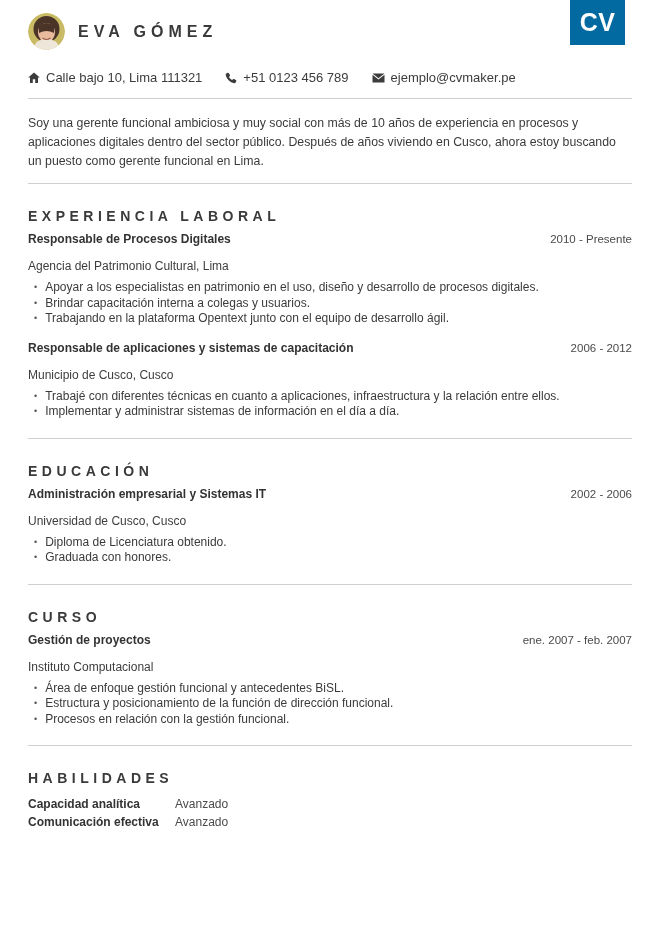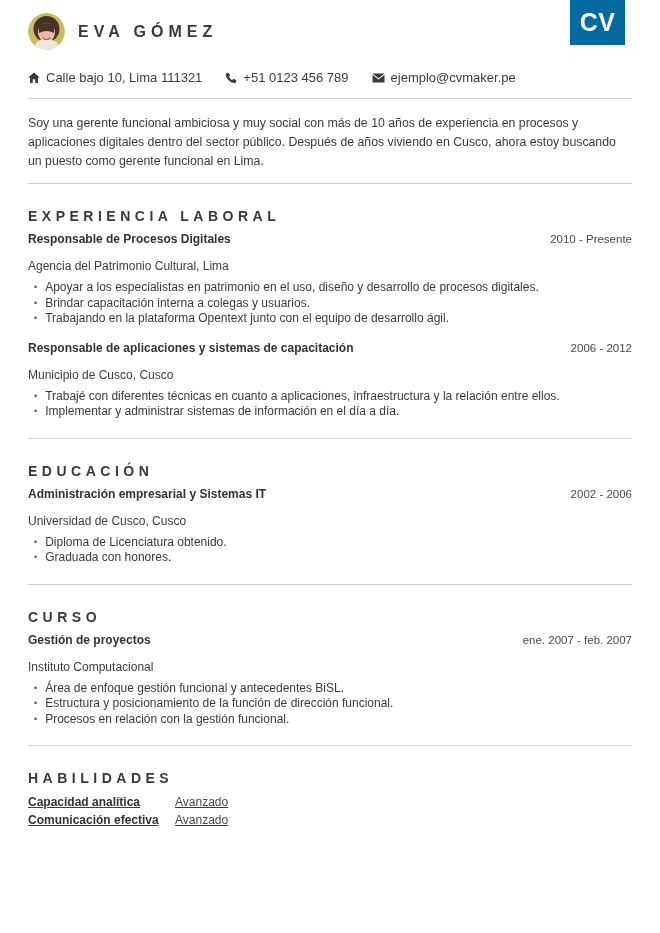--- a/index.html
+++ b/index.html
@@ -47,21 +47,21 @@
   .entry { margin-top:8px; padding-bottom:2px; }
   .entry-head { display:flex; justify-content:space-between; align-items:baseline;text-align:right; }
   .entry-title { font-size:12px; font-weight:bold; color:#333333; line-height:15px; }
   .entry-date { font-size:11.5px; color:#4a4a4a; line-height:15px; white-space:nowrap; }
   .entry-subtitle { font-size:12px; color:#3d3d3d; margin-top:12px; line-height:15px; }
   .bullets { margin-top:6px; padding-bottom:4px; }
   .bullet { display:flex; gap:8px; font-size:12px; line-height:15.5px; color:#3b3b3b; padding-left:6px; }
   .bullet .dot { color:#555555; font-size:9px; line-height:15.5px; flex:0 0 auto; }
   
   .skills { margin-top:7px; }
-  .skill-row { display:flex; align-items:center; height:18px;text-decoration:underline; }
+  .skill-row { display:flex; align-items:flex-end; height:18px; }
   .skill-label { width:147px; font-size:12px; font-weight:bold; color:#333333; flex:0 0 auto; }
   .skill-level { font-size:12px; color:#4a4a4a; }
 </style>
 </head>
 <body>
 
 <div class="page">
 
   <div class="logo">CV</div>
 

